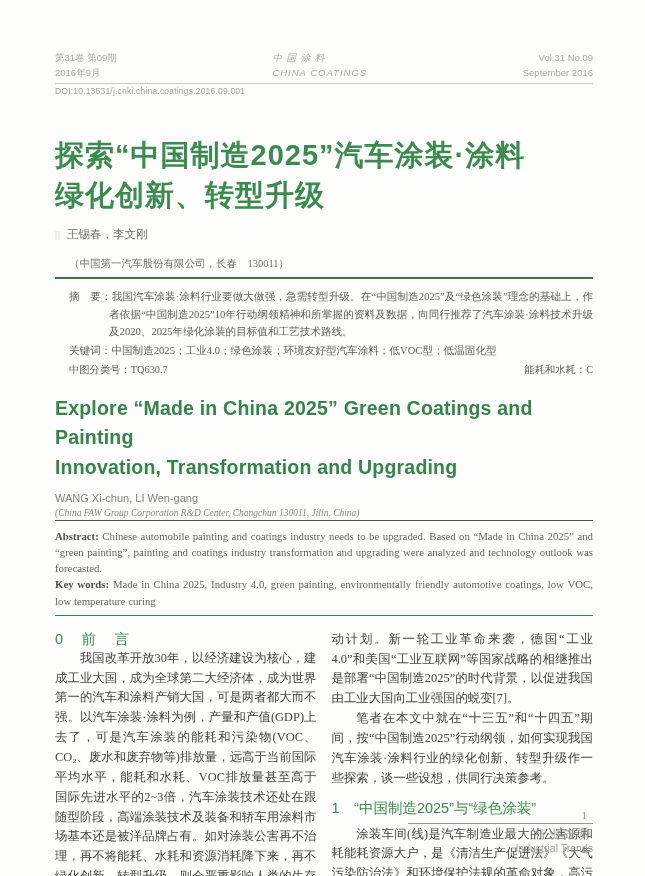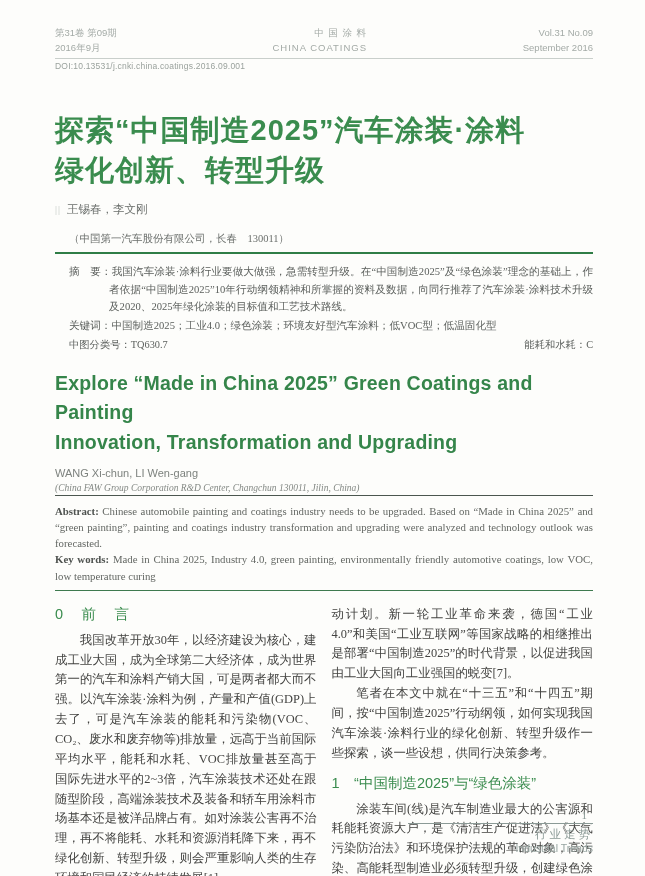--- a/index.html
+++ b/index.html
@@ -13,23 +13,24 @@
   }
   .page { padding: 26px 52px 0 55px; }
 
   
   .jheader {
     display: flex; justify-content: space-between;
     font-family: "Liberation Sans", "DejaVu Sans", sans-serif;
     font-size: 9.5px; line-height: 1.55; color: #a3aaa6;
     border-bottom: 1px solid #c9cfcb;
     padding-bottom: 3px;
+    margin-top: 25px;
   }
   .jheader .col { white-space: nowrap; }
-  .jheader .center { text-align: right; letter-spacing: 1px; }
+  .jheader .center { text-align: left; letter-spacing: 1px; font-style: italic; }
   .jheader .right { text-align: right; }
   .doi {
     font-family: "Liberation Sans", "DejaVu Sans", sans-serif;
     font-size: 8.5px; color: #9aa29d; margin-top: 2px; letter-spacing: 0.2px;
   }
 
   
   .title-cn {
     margin-top: 39px;
     font-family: "Liberation Sans", "DejaVu Sans", sans-serif;
@@ -80,21 +81,20 @@
     padding-bottom: 6px; border-bottom: 1.5px solid #3e7a4f;
   }
   .abs-en b { color: #4e524f; }
 
   
   .columns { display: flex; gap: 15px; margin-top: 14px; }
   .colm { width: 50%; }
   .sec-heading {
     font-family: "Liberation Sans", "DejaVu Sans", sans-serif;
     color: #3a8c4e; font-size: 14.5px; letter-spacing: 2px;
-    margin-bottom: 7px;
   }
   .sec-heading.h1 { letter-spacing: 0; margin: 10px 0 7px 0; }
   .para {
     font-size: 12.4px; line-height: 1.6; text-align: justify;
     text-indent: 2em; color: #434341;
   }
   .para.noindent { text-indent: 0; }
 
   
   .pfooter { position: absolute; right: 52px; bottom: 22px; text-align: right; }

